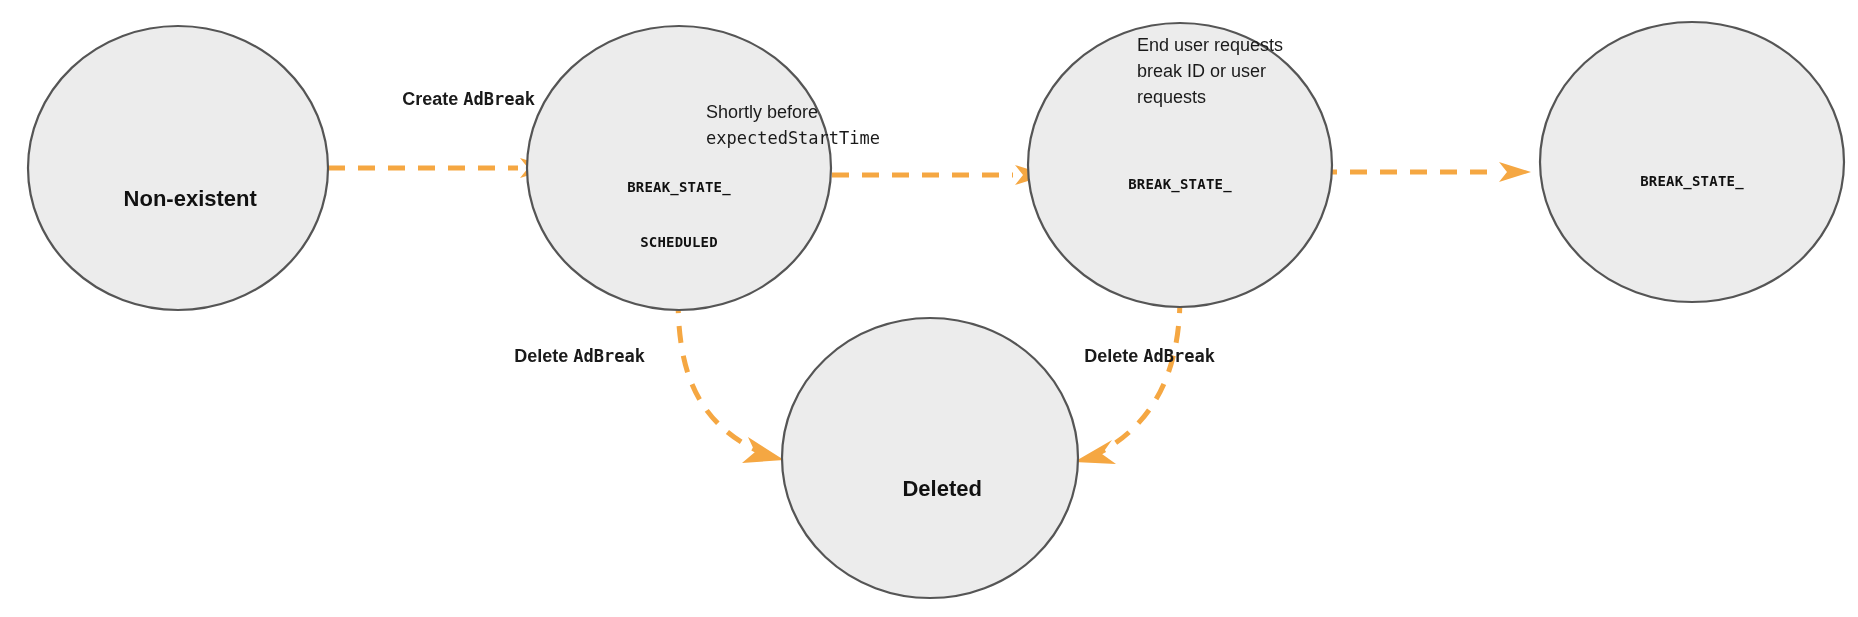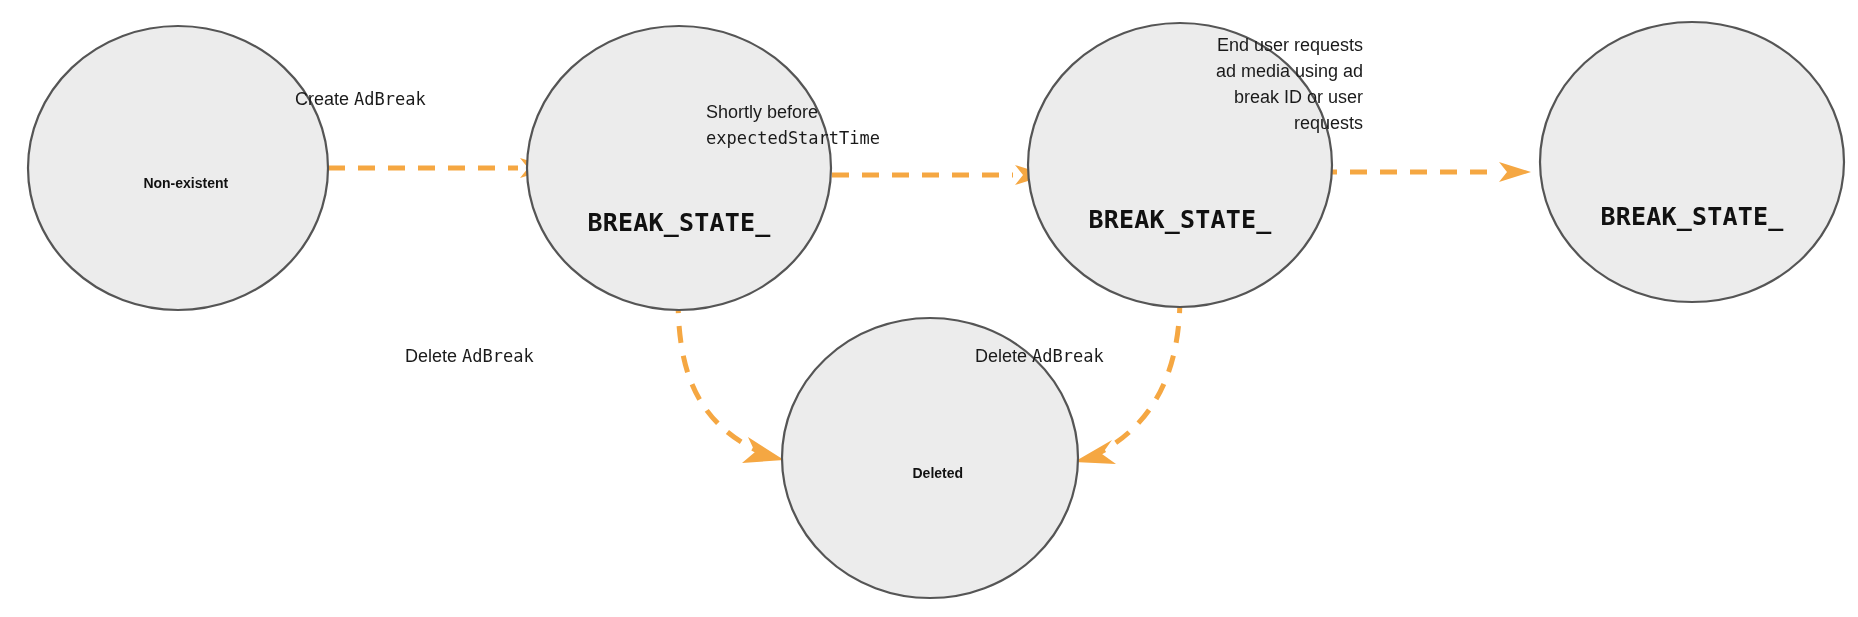--- a/index.html
+++ b/index.html
@@ -32,44 +32,44 @@
     position:absolute;
     text-align:center;
     color:#111111;
     font-weight:bold;
     line-height:1.30;
     white-space:pre;
     pointer-events:none;
   }
   .node-label.mono{
     font-family:"DejaVu Sans Mono","Liberation Mono",monospace;
-    font-size:25px;
+    font-size:14px;
     letter-spacing:0.2px;
   }
   .node-label.sans{
     font-family:"Liberation Sans", sans-serif;
-    font-size:14px;
+    font-size:22px;
   }
   
   .edge-label{
     position:absolute;
     color:#1a1a1a;
     font-size:18px;
     line-height:1.45;
     white-space:nowrap;
   }
   .edge-label .sans{
     font-family:"Liberation Sans", sans-serif;
   }
   .edge-label .mono{
     font-family:"DejaVu Sans Mono","Liberation Mono",monospace;
     font-size:17px;
   }
   .edge-label .ln{display:block;}
-  .edge-label.center{text-align:left;}
+  .edge-label.center{text-align:right;font-weight:bold;}
   .edge-label.left{text-align:left;}
   
   .edge-path{
     fill:none;
     stroke:#f5a742;
     stroke-width:5;
     stroke-linecap:butt;
     stroke-dasharray:17 13;
   }
   .arrow-head{ fill:#f5a742; }
@@ -114,20 +114,21 @@
     <ellipse class="node-shape" cx="1692" cy="162" rx="152" ry="140"></ellipse>
     <ellipse class="node-shape" cx="930" cy="458" rx="148" ry="140"></ellipse>
   </svg>
 
   <div class="node-label sans" style="left:28px; top:156px; width:300px;">
     <span>Non-existent</span>
   </div>
 
   <div class="node-label mono" style="left:529px; top:142px; width:300px;">
     <span class="ln" style="display:block;">BREAK_STATE_</span>
+    <span class="ln" style="display:block;">SCHEDULED</span>
   </div>
 
   <div class="node-label mono" style="left:1030px; top:139px; width:300px;">
     <span class="ln" style="display:block;">BREAK_STATE_</span>
   </div>
 
   <div class="node-label mono" style="left:1542px; top:136px; width:300px;">
     <span class="ln" style="display:block;">BREAK_STATE_</span>
   </div>
 
@@ -137,23 +138,22 @@
 
   <div class="edge-label center" id="lbl-0" style="left:295px; top:86px; width:240px;">
       <span class="ln"><span class="sans">Create </span><span class="mono">AdBreak</span></span>
     </div>
 
   <div class="edge-label left" id="lbl-1" style="left:706px; top:74px; width:260px;margin-top:25px;">
       <span class="ln"><span class="sans">Shortly before</span></span>
       <span class="ln"><span class="mono">expectedStartTime</span></span>
     </div>
 
-  <div class="edge-label left" id="lbl-2" style="left:1103px; top:32px; width:260px;text-align:right;">
+  <div class="edge-label left" id="lbl-2" style="left:1137px; top:32px; width:260px;">
       <span class="ln"><span class="sans">End user requests</span></span>
-      <span class="ln"><span class="sans">ad media using ad</span></span>
       <span class="ln"><span class="sans">break ID or user</span></span>
       <span class="ln"><span class="sans">requests</span></span>
     </div>
 
   <div class="edge-label center" id="lbl-3" style="left:405px; top:343px; width:240px;">
       <span class="ln"><span class="sans">Delete </span><span class="mono">AdBreak</span></span>
     </div>
 
   <div class="edge-label center" id="lbl-4" style="left:975px; top:343px; width:240px;">
       <span class="ln"><span class="sans">Delete </span><span class="mono">AdBreak</span></span>

